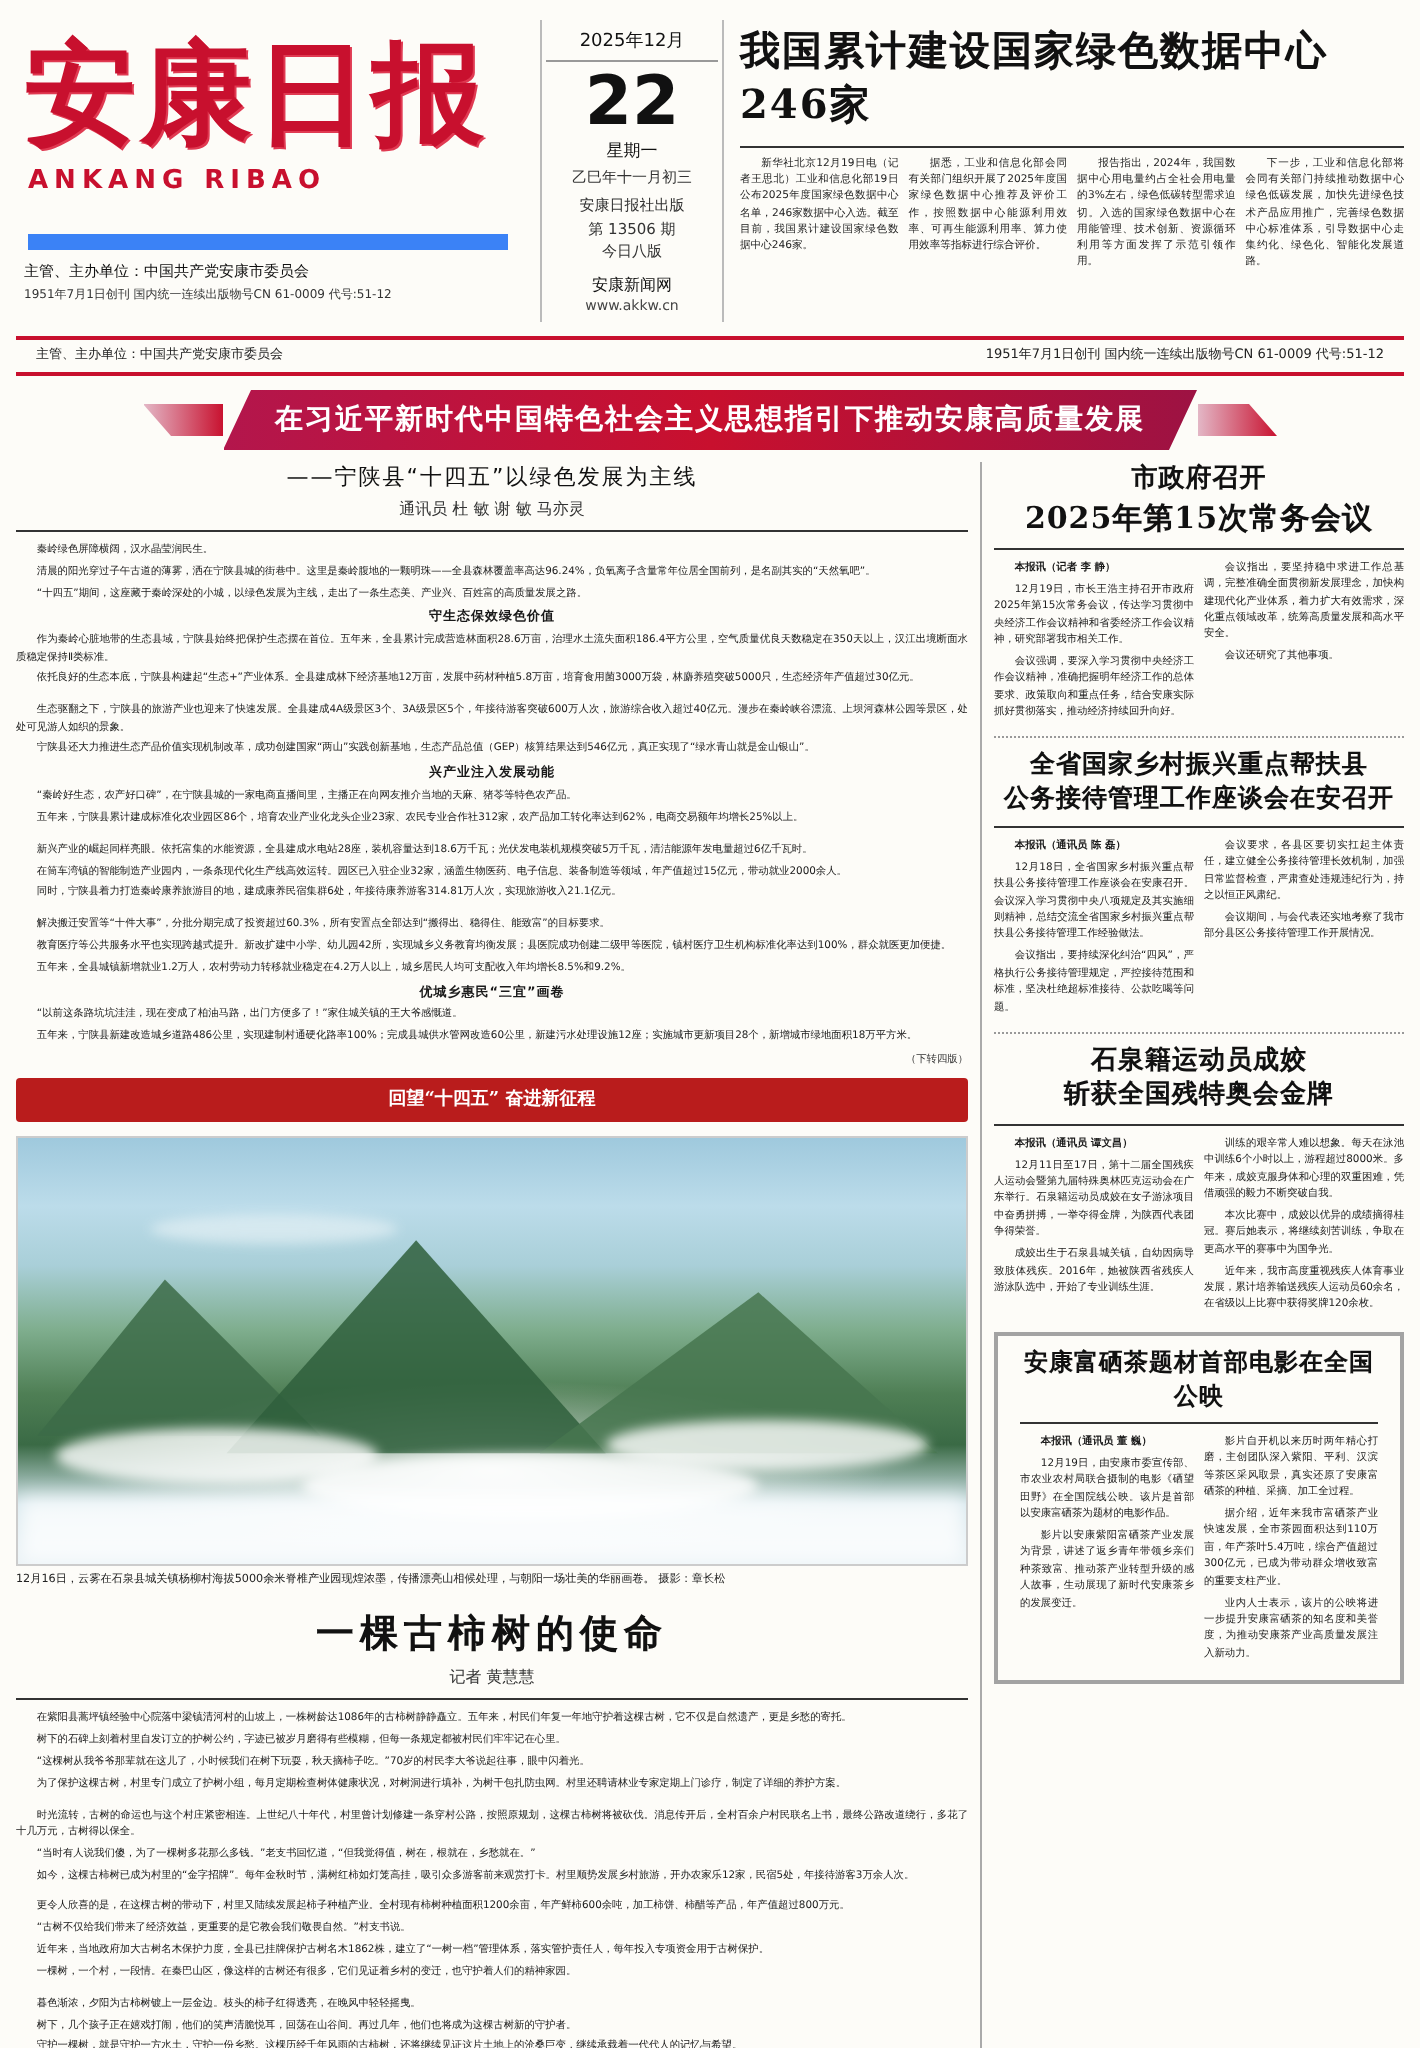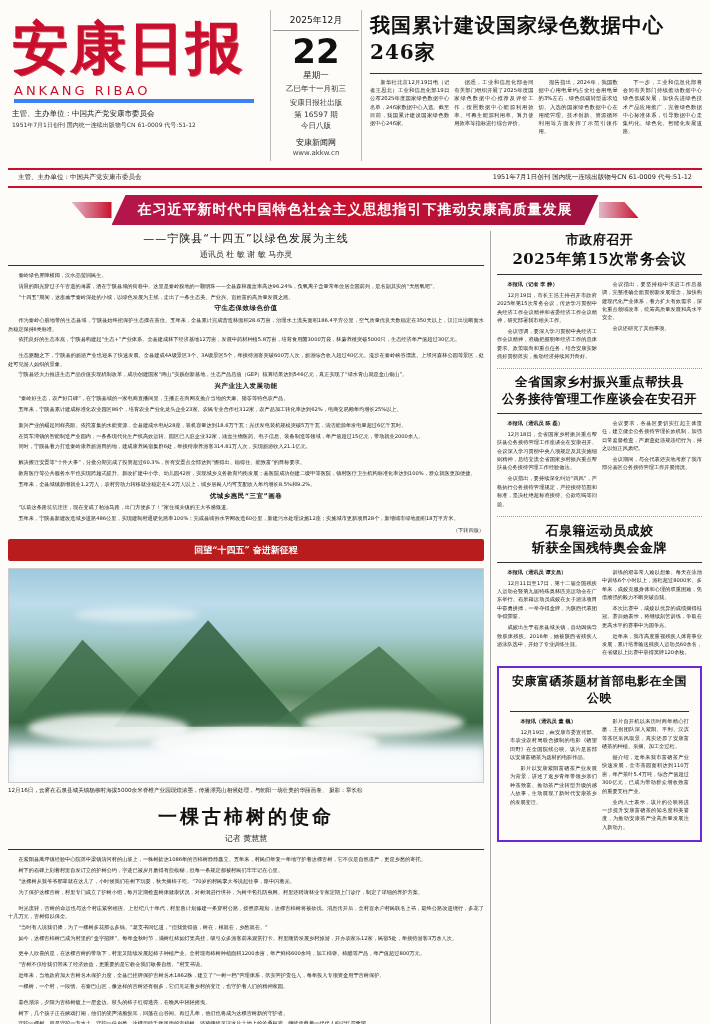--- a/index.html
+++ b/index.html
@@ -17,23 +17,23 @@
   .masthead{display:flex;align-items:flex-start;padding:6px 8px 0 8px;height:168px;box-sizing:border-box;}
   .logo-block{width:262px;flex:0 0 262px;position:relative;}
   .logo-title{
     font-family:"DejaVu Serif","Liberation Serif",serif;
     font-weight:bold;color:#c8102e;
     font-size:56px;letter-spacing:2px;line-height:1.05;
     margin-top:12px;margin-left:4px;
     text-shadow:1px 1px 0 #e03a52;
   }
   .logo-pinyin{
-    color:#c8102e;font-size:13px;letter-spacing:3px;font-weight:normal;
+    color:#c8102e;font-size:13px;letter-spacing:3px;font-weight:bold;
     margin-left:6px;margin-top:6px;
-    border-bottom:4px solid #3b82f6;padding-bottom:1px;width:240px;
+    border-bottom:8px solid #3b82f6;padding-bottom:19px;width:240px;
   }
   .logo-sub{font-size:7.5px;color:#111;margin-top:5px;margin-left:4px;line-height:1.5;}
   .logo-sub2{font-size:6px;color:#333;margin-top:2px;margin-left:4px;}
 
   .date-block{
     width:92px;flex:0 0 92px;border-left:1px solid #bbb;border-right:1px solid #bbb;
     text-align:center;padding:4px 2px;box-sizing:border-box;margin-top:4px;
   }
   .date-top{font-size:9px;border-bottom:1px solid #999;padding-bottom:3px;}
   .date-day{font-size:34px;font-weight:bold;line-height:1.1;margin:2px 0 0;}
@@ -124,21 +124,21 @@
     font-weight:bold;line-height:1.35;letter-spacing:.5px;
   }
   .r-h1{font-size:15px;}
   .r-h2{font-size:13px;}
   .r-h3{font-size:12.5px;}
   .r-rule{border-top:1px solid #333;margin:5px 0;}
   .r-cols{display:flex;gap:5px;font-size:5.2px;line-height:1.62;text-align:justify;color:#1a1a1a;}
   .r-cols .col{flex:1;}
   .r-cols p{margin:0 0 2.5px;text-indent:2em;}
   .lead-mark{font-weight:bold;}
-  .boxed{border:2px solid #6d28d9;padding:5px 11px 6px;margin-top:7px;}
+  .boxed{border:2px solid #a3a3a3;padding:5px 11px 6px;margin-top:7px;}
   .boxed .r-head{font-size:12px;}
   .dotline{border-top:1px dotted #999;margin:5px 0;}
 </style>
 </head>
 <body>
 
 <div class="page">
 
   <div class="masthead">
 
@@ -149,21 +149,21 @@
       <div class="logo-sub2">1951年7月1日创刊  国内统一连续出版物号CN 61-0009    代号:51-12</div>
     </div>
 
     <div class="date-block">
       <div class="date-top">2025年12月</div>
       <div class="date-day">22</div>
       <div class="date-week">星期一</div>
       <div class="date-lunar">乙巳年十一月初三</div>
       <div class="date-pub">
         <div>安康日报社出版</div>
-        <div>第 16597 期</div>
+        <div>第 13506 期</div>
         <div>今日八版</div>
       </div>
       <div class="date-org">安康新闻网</div>
       <div class="date-url">www.akkw.cn</div>
     </div>
 
     <div class="head-news">
       <div class="head-headline">我国累计建设国家绿色数据中心246家</div>
       <div class="head-cols">
         <div class="c">

